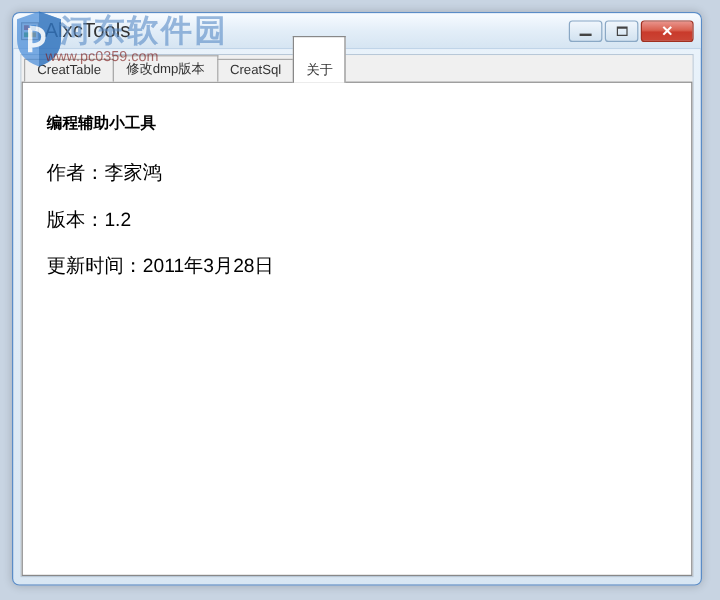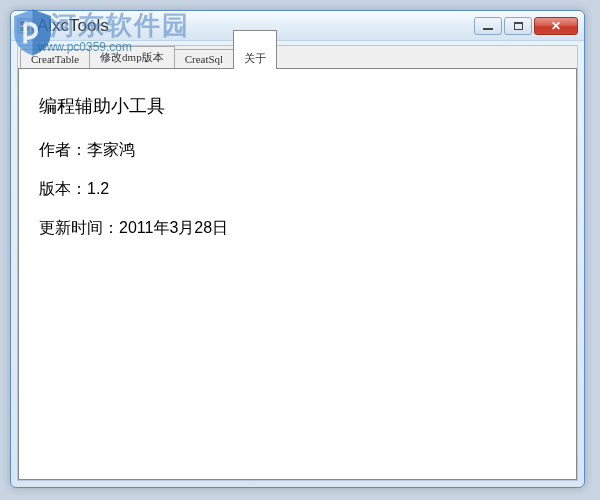--- a/index.html
+++ b/index.html
@@ -38,21 +38,21 @@
       font-weight: bold;
       color: #5a8cc7;
       opacity: 0.6;
       letter-spacing: 2px;
     }
     .watermark-url {
       position: absolute;
       top: 40px;
       left: 38px;
       font-size: 12px;
-      color: #0369a1;
+      color: #7f1d1d;
       opacity: 0.65;
       font-family: Arial, sans-serif;
     }
     .window {
       position: absolute;
       top: 10px;
       left: 10px;
       width: 575px;
       height: 478px;
       background: linear-gradient(to bottom, #eaf3fb 0%, #d8e6f3 100%);
@@ -122,21 +122,21 @@
     .tab {
       padding: 3px 10px 3px 10px;
       font-size: 11px;
       color: #333;
       background: #f0f0f0;
       border: 1px solid #aaa;
       border-bottom: none;
       margin-right: -1px;
       cursor: pointer;
       position: relative;
-      font-family: Liberation Serif, serif;
+      font-family: Liberation Sans, sans-serif;
     }
     .tab.active {
       background: #fff;
       border-color: #888;
       z-index: 2;
       padding-top: 20px;
       margin-bottom: -1px;
     }
     .tab-content {
       background: #fff;
@@ -144,22 +144,23 @@
       height: calc(100% - 22px);
       padding: 25px 20px;
     }
     .about-line {
       font-size: 16px;
       color: #000;
       margin-bottom: 18px;
       font-family: "SimSun", "Microsoft YaHei", sans-serif;
     }
     .about-line.title {
-      font-size: 18px;
+      font-size: 13px;
       margin-bottom: 22px;
+      font-weight: bold;
     }
   </style>
 </head>
 <body>
 
 <div class="watermark">
   <svg class="watermark-shield" viewBox="0 0 60 60">
     <path d="M30 5 L50 12 L50 30 Q50 48 30 55 Q10 48 10 30 L10 12 Z" fill="#4a8dd8" opacity="0.85"></path>
     <path d="M30 5 L50 12 L50 30 Q50 48 30 55 L30 5 Z" fill="#2b6fb8" opacity="0.85"></path>
     <path d="M22 20 L22 42 M22 20 Q34 20 34 28 Q34 36 22 36" stroke="#fff" stroke-width="4" fill="none" opacity="0.9"></path>

